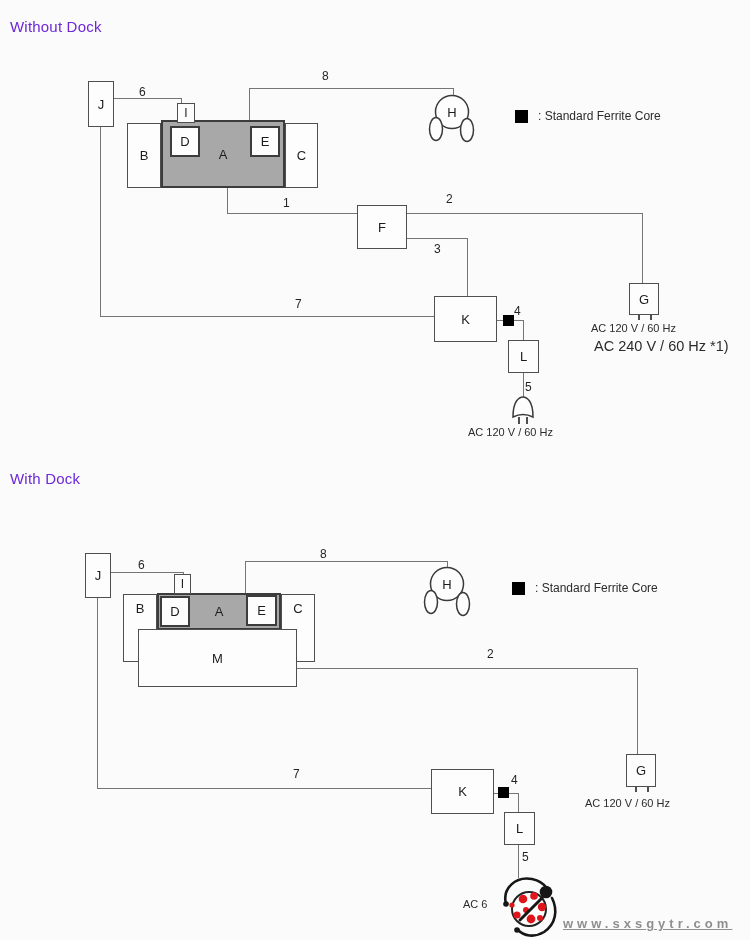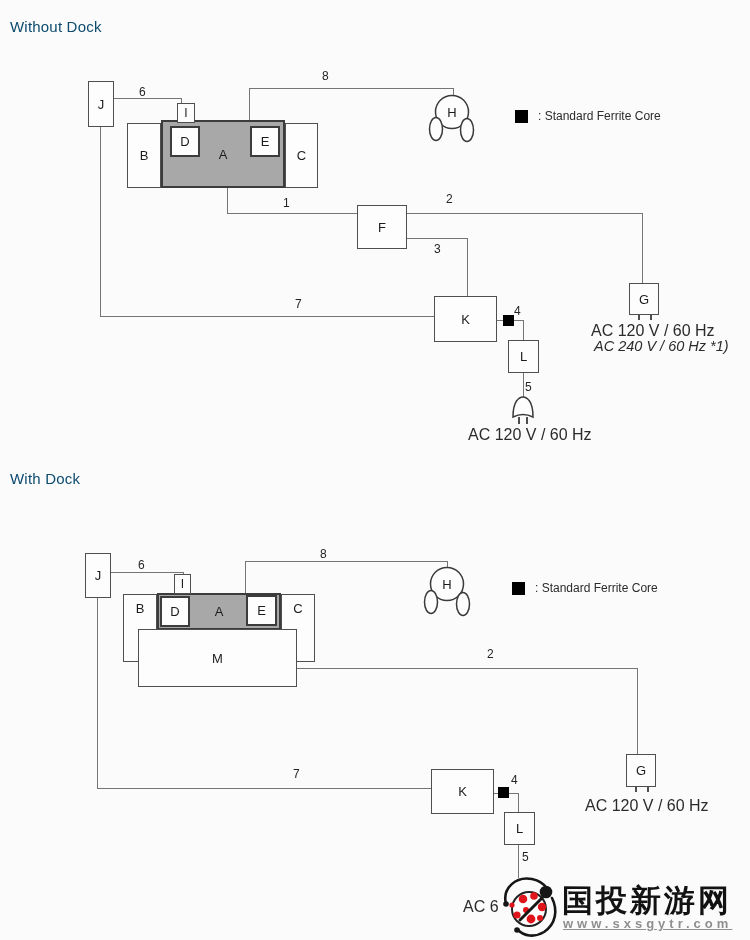--- a/index.html
+++ b/index.html
@@ -1,27 +1,27 @@
 <!DOCTYPE html>
 <html><head>
 <meta charset="utf-8">
 <style>
   html,body{margin:0;padding:0;background:#fbfbfb;}
   .page{position:relative;width:750px;height:940px;background:#fbfbfb;overflow:hidden;
         font-family:"Liberation Sans","DejaVu Sans",sans-serif;color:#1f1f1f;}
-  .title{position:absolute;font-size:15px;color:#0c4a6e;letter-spacing:.2px;}
+  .title{position:absolute;font-size:15px;color:#6d28d9;letter-spacing:.2px;}
   .hline{position:absolute;height:1px;background:#757575;}
   .vline{position:absolute;width:1px;background:#757575;}
   .box{position:absolute;box-sizing:border-box;border:1px solid #4f4f4f;background:#fdfdfd;
        display:flex;align-items:center;justify-content:center;font-size:13px;color:#1c1c1c;}
   .box.gray{background:#a8a8a8;border:2px solid #3c3c3c;}
   .box.thick{border-width:2px;border-color:#3c3c3c;}
   .box.toplabel{align-items:flex-start;padding-top:6px;}
   .num{position:absolute;font-size:12px;color:#242424;}
-  .actext{position:absolute;font-size:16px;color:#2b2b2b;white-space:nowrap;}
+  .actext{position:absolute;font-size:11px;color:#2b2b2b;white-space:nowrap;}
   .actext.big{font-size:14.5px;}
   .ferrite{position:absolute;background:#000;}
   .prong{position:absolute;width:2px;height:5px;background:#4f4f4f;}
   .legend{position:absolute;display:flex;align-items:center;gap:10px;}
   .legend .sq{width:13px;height:13px;background:#000;}
   .legend .txt{font-size:12px;color:#2b2b2b;white-space:nowrap;}
   .icon{position:absolute;}
   .wm-name{position:absolute;font-size:31px;font-weight:700;color:#121212;letter-spacing:3px;
            font-family:"DejaVu Sans","Liberation Sans",sans-serif;white-space:nowrap;}
   .wm-url{position:absolute;font-size:13px;font-weight:600;color:#8f8f8f;letter-spacing:4px;white-space:nowrap;}
@@ -110,21 +110,21 @@
   <div class="num" style="left:295px;top:297px;">7</div>
   <div class="num" style="left:514px;top:304px;">4</div>
   <div class="num" style="left:525px;top:380px;">5</div>
 
   <div class="legend" style="left:515px;top:109px;">
     <span class="sq"></span>
     <span class="txt">: Standard Ferrite Core</span>
   </div>
 
   <div class="actext" style="left:591px;top:322px;">AC 120 V / 60 Hz</div>
-  <div class="actext big" style="left:594px;top:338px;font-style:italic;">AC 240 V / 60 Hz *1)</div>
+  <div class="actext big" style="left:594px;top:338px;">AC 240 V / 60 Hz *1)</div>
   <div class="actext" style="left:468px;top:426px;">AC 120 V / 60 Hz</div>
 
   <div class="title" style="left:10px;top:470px;">With Dock</div>
 
   <div class="hline" style="left:111px;top:572px;width:72px;"></div>
   <div class="vline" style="left:183px;top:572px;height:4px;"></div>
   <div class="vline" style="left:245px;top:561px;height:32px;"></div>
   <div class="hline" style="left:245px;top:561px;width:202px;"></div>
   <div class="vline" style="left:447px;top:561px;height:7px;"></div>
   <div class="vline" style="left:97px;top:598px;height:190px;"></div>
@@ -205,16 +205,15 @@
     <circle cx="28" cy="38" r="3" fill="#e0151c"></circle>
     <circle cx="19" cy="43" r="3.6" fill="#e0151c"></circle>
     <circle cx="33" cy="47" r="4.4" fill="#e0151c"></circle>
     <circle cx="42" cy="46" r="3" fill="#e0151c"></circle>
     <circle cx="14" cy="33" r="2.6" fill="#e0151c"></circle>
     <line x1="44" y1="26" x2="22" y2="48" stroke="#161616" stroke-width="3" stroke-linecap="round"></line>
     <circle cx="48" cy="20" r="6.3" fill="#161616"></circle>
     <path d="M54,26 C60,38 58,52 46,60 C36,66 26,64 20,58" fill="none" stroke="#161616" stroke-width="2.6" stroke-linecap="round"></path>
     <circle cx="19" cy="58" r="2.8" fill="#161616"></circle>
   </svg>
-  <div class="wm-name" style="left:562px;top:880px;">国投新游网</div>
   <div class="wm-url" style="left:563px;top:916px;text-decoration:underline;">www.sxsgytr.com</div>
 
 </div>
 
 </body></html>

